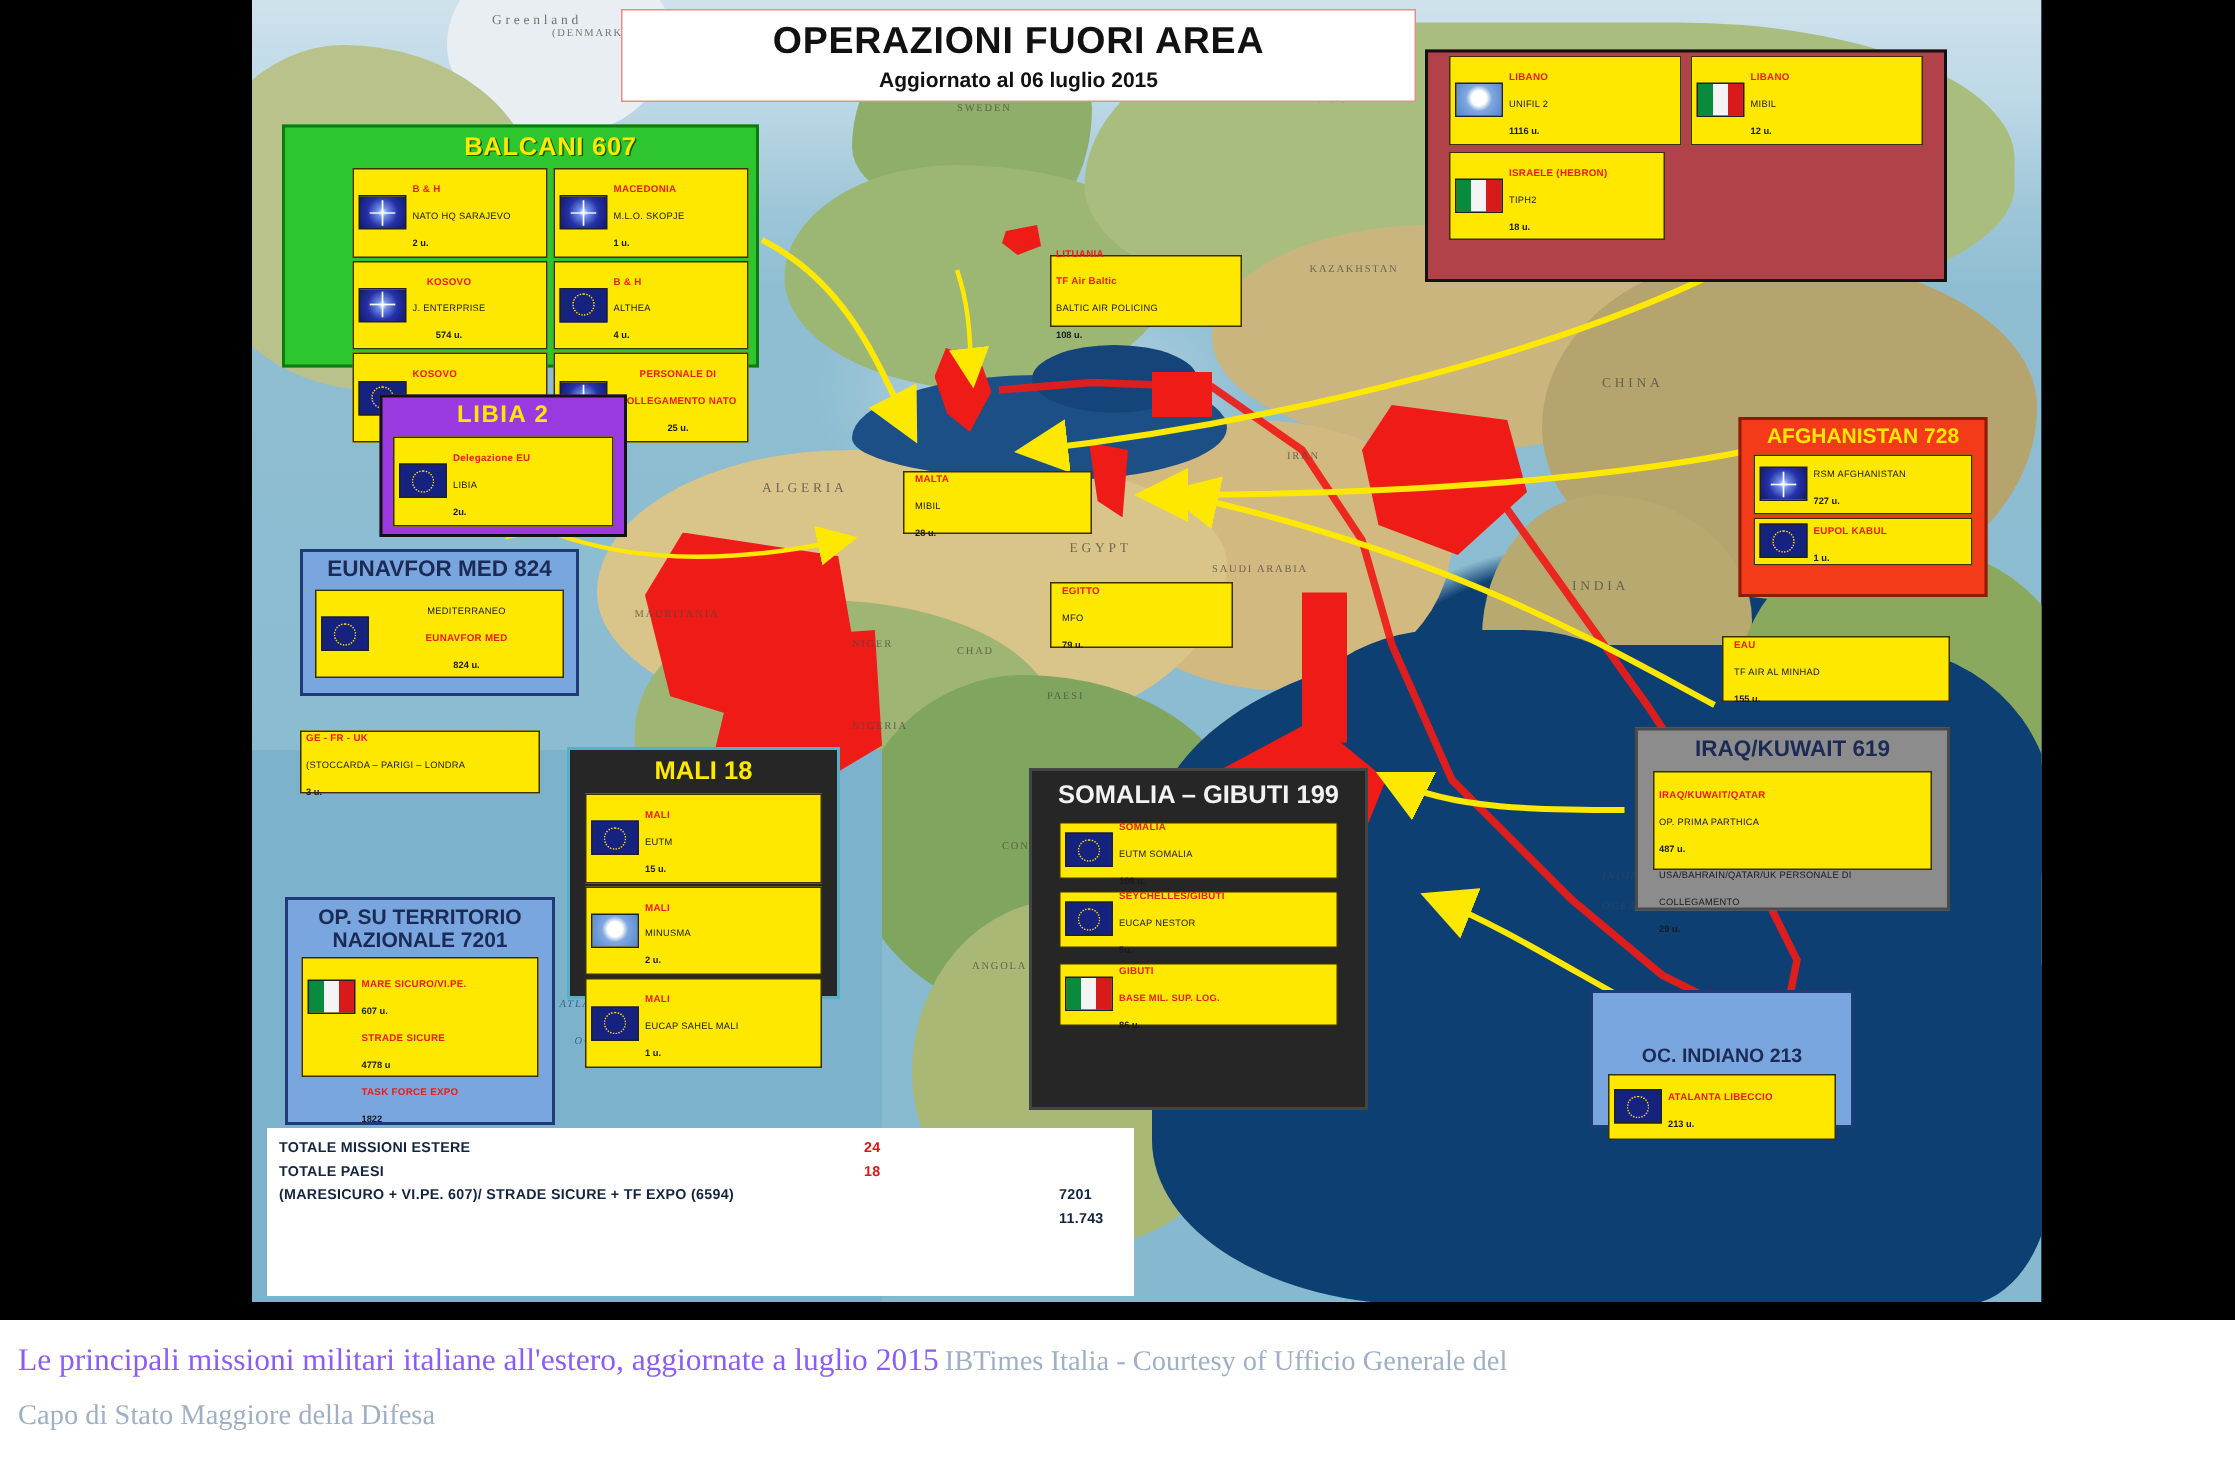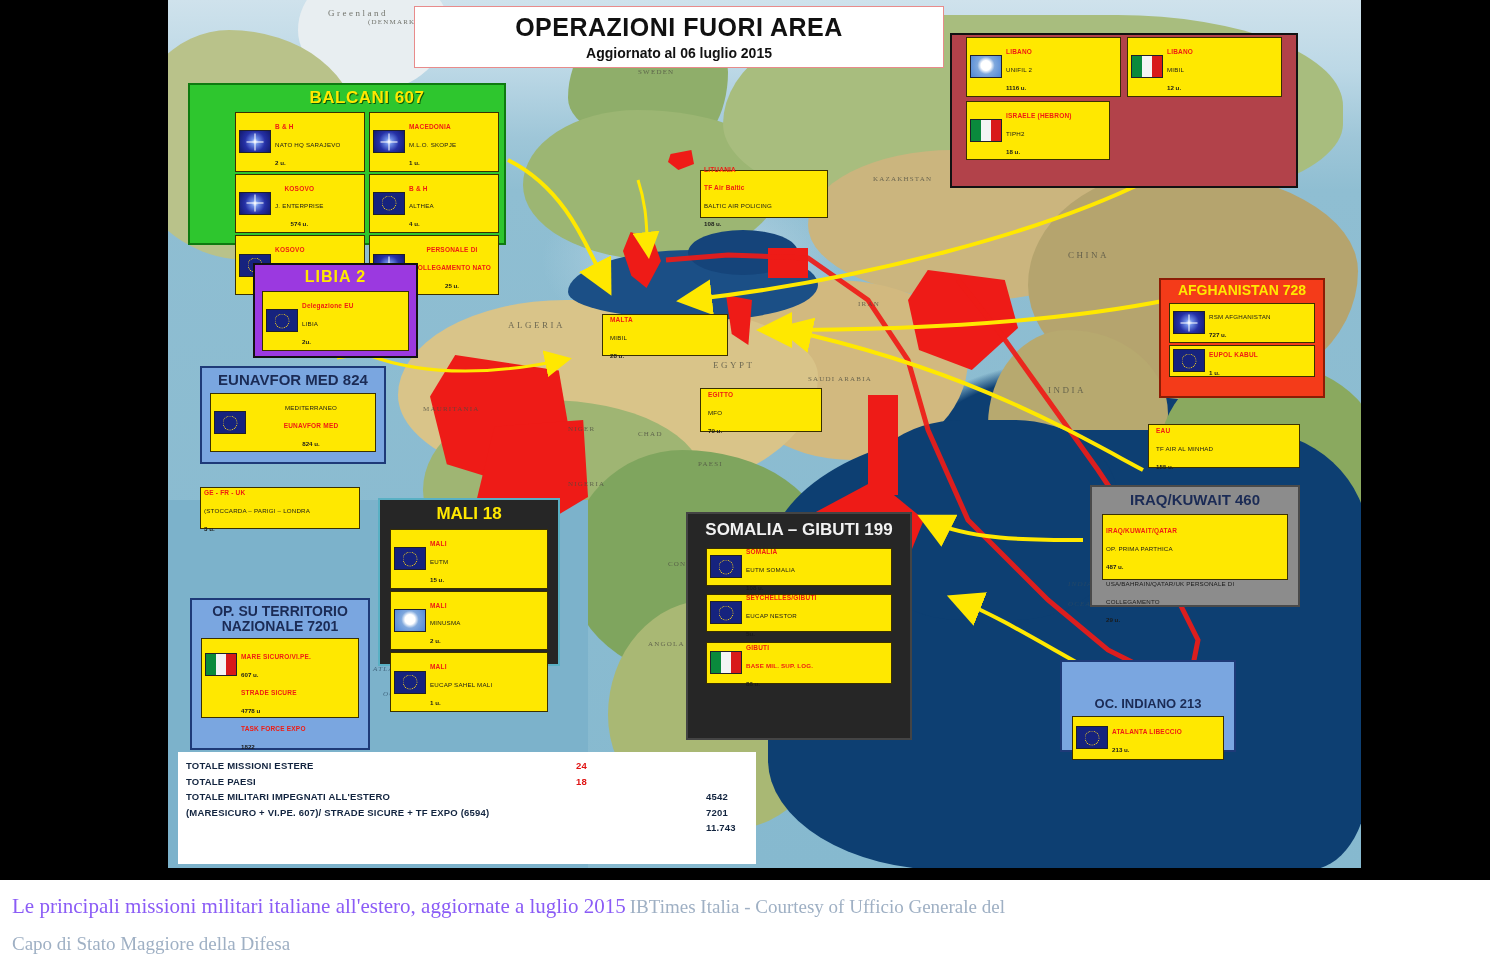--- a/index.html
+++ b/index.html
@@ -434,21 +434,21 @@
   <div class="free" style="left:1148px;top:424px;width:152px;height:44px;">
     <span class="flag flag-ita"></span>
     <span class="mtxt">
       <span class="mname">EAU</span><br>
       <span class="mop">TF AIR AL MINHAD</span><br>
       <span class="mnum">155 u.</span>
     </span>
   </div>
 
   <div class="panel p-iraq" style="left:1090px;top:485px;width:210px;height:122px;">
-    <div class="panel-title">IRAQ/KUWAIT  460</div>
+    <div class="panel-title">IRAQ/KUWAIT  619</div>
     <div style="padding:0 10px;">
       <div class="mbox" style="height:66px;align-items:flex-start;padding-top:4px;">
         <span class="mtxt">
           <span class="mname">IRAQ/KUWAIT/QATAR</span><br>
           <span class="mop">OP. PRIMA PARTHICA</span><br>
           <span class="mnum">487 u.</span><br>
           <span class="mop">USA/BAHRAIN/QATAR/UK PERSONALE DI COLLEGAMENTO</span><br>
           <span class="mnum">29 u.</span>
         </span>
       </div>
@@ -498,24 +498,20 @@
   <div id="totals">
     <div class="row rowrel">
       <span class="lbl">TOTALE  MISSIONI ESTERE</span>
       <span class="v-red">24</span>
     </div>
     <div class="row rowrel">
       <span class="lbl">TOTALE PAESI</span>
       <span class="v-red">18</span>
     </div>
     <div class="row rowrel">
-      <span class="lbl">TOTALE MILITARI IMPEGNATI ALL'ESTERO</span>
-      <span class="v-dk">4542</span>
-    </div>
-    <div class="row rowrel">
       <span class="lbl">(MARESICURO + VI.PE. 607)/ STRADE SICURE + TF EXPO (6594)</span>
       <span class="v-dk">7201</span>
     </div>
     <div class="row rowrel">
       <span class="lbl"></span>
       <span class="v-dk">11.743</span>
     </div>
   </div>
 </div>
 

